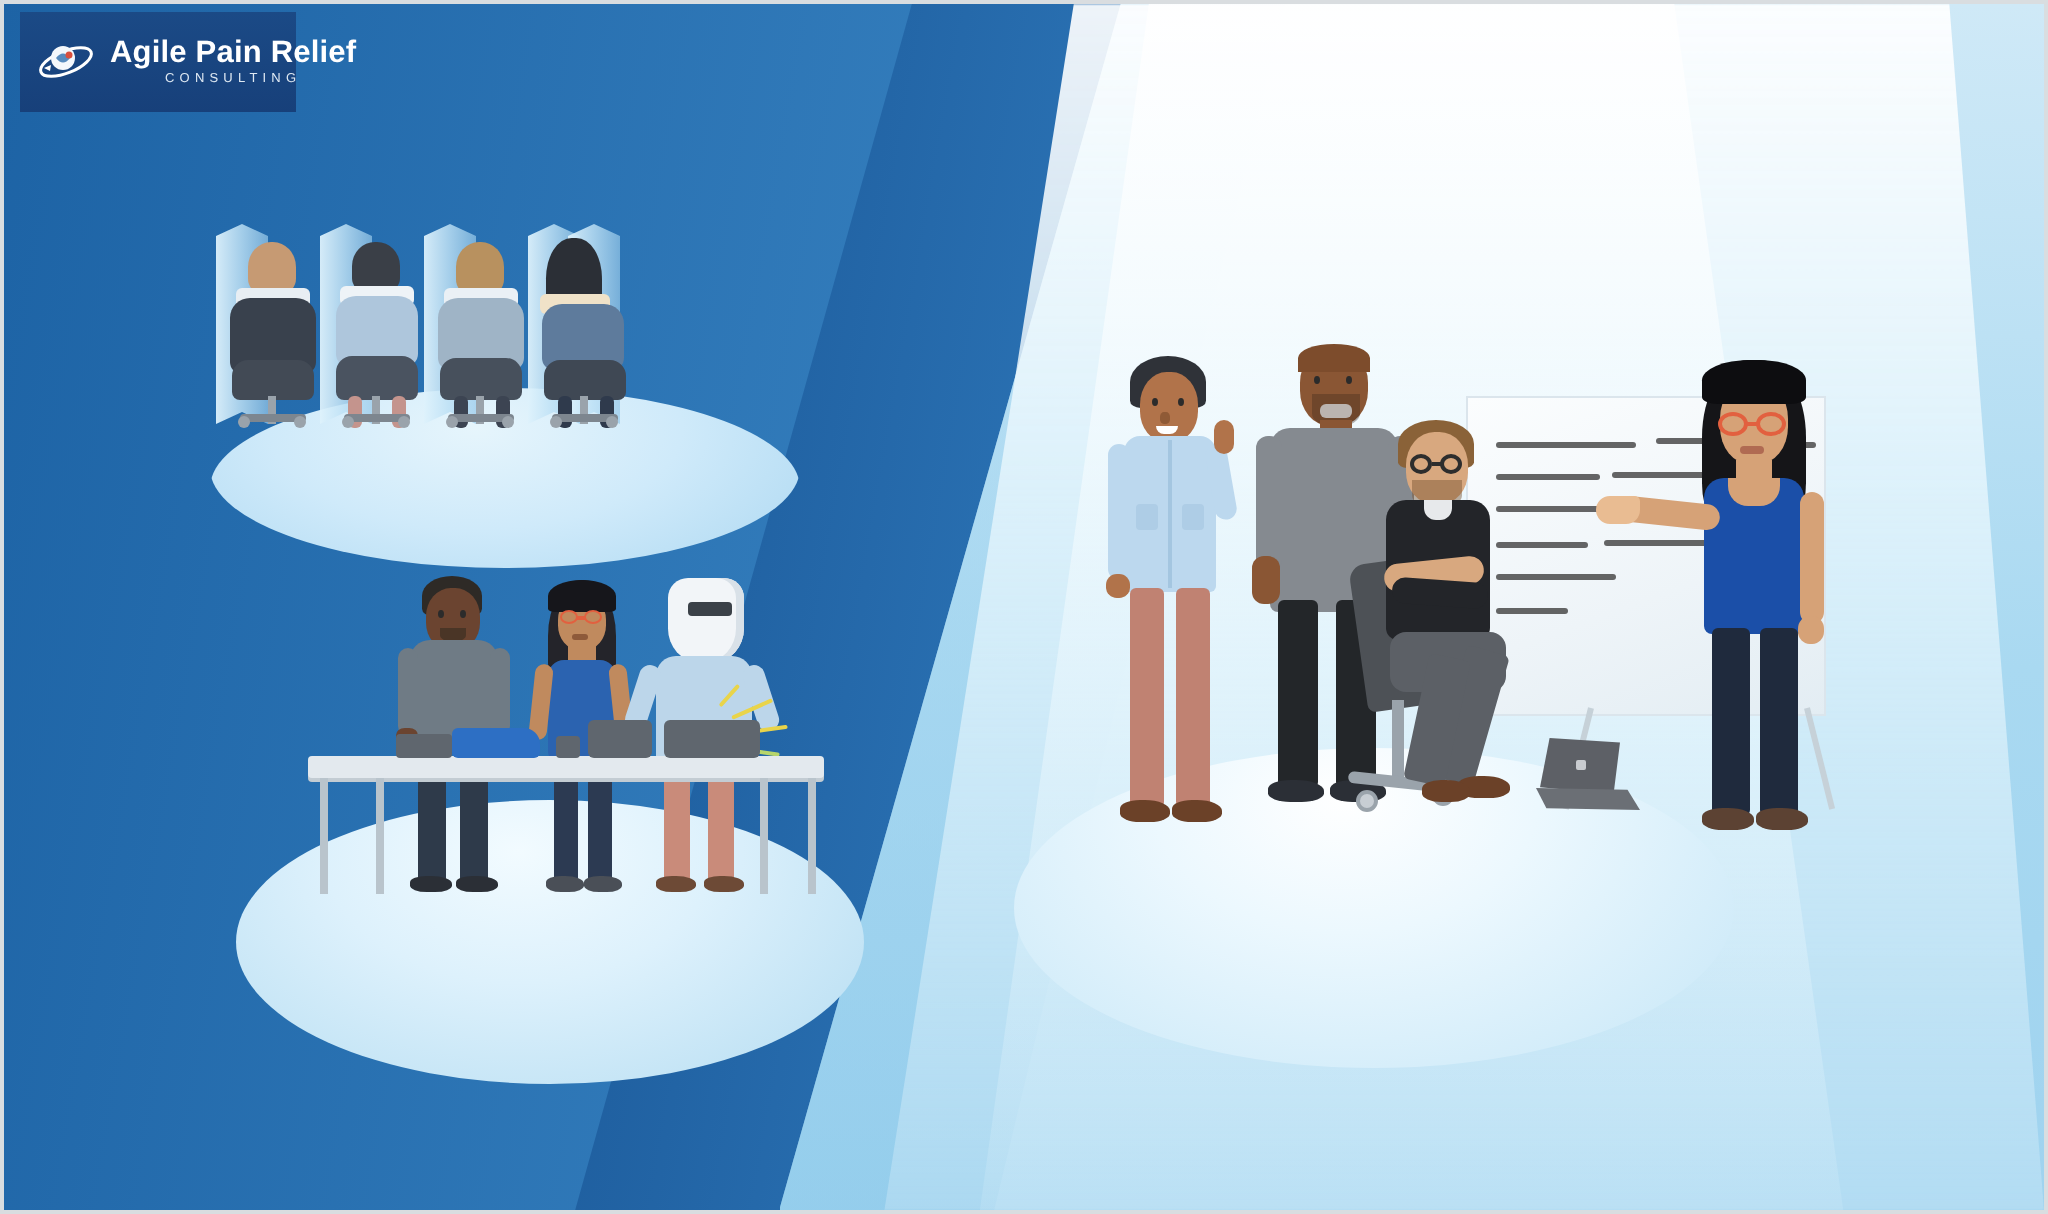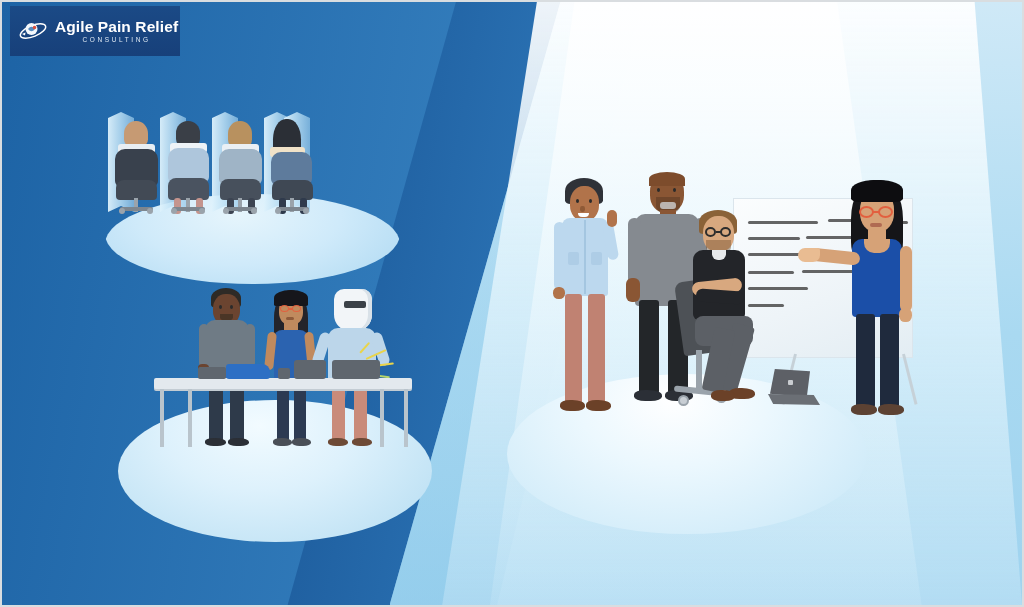--- a/index.html
+++ b/index.html
@@ -48,21 +48,21 @@
   }
   .spotlight2{
     position:absolute; left:46%; top:0; width:46%; height:100%;
     background:linear-gradient(180deg, rgba(255,255,255,.85) 0%, rgba(240,250,254,.5) 55%, rgba(230,246,253,.15) 100%);
     clip-path:polygon(22% 0, 78% 0, 96% 100%, 4% 100%);
   }
 
   
   .logo-banner{
     position:absolute; left:8px; top:4px;
-    width:170px; height:50px;
+    width:138px; height:50px;
     background:linear-gradient(180deg,#1b4a86 0%,#17407a 100%);
     display:flex; align-items:center; gap:7px;
     padding:0 8px;
     z-index:60;
   }
   .logo-mark{ width:30px; height:28px; flex:0 0 auto; }
   .logo-text{ display:flex; flex-direction:column; line-height:1; }
   .logo-title{
     color:#ffffff; font-size:15.5px; font-weight:bold;
     letter-spacing:.1px; white-space:nowrap;

